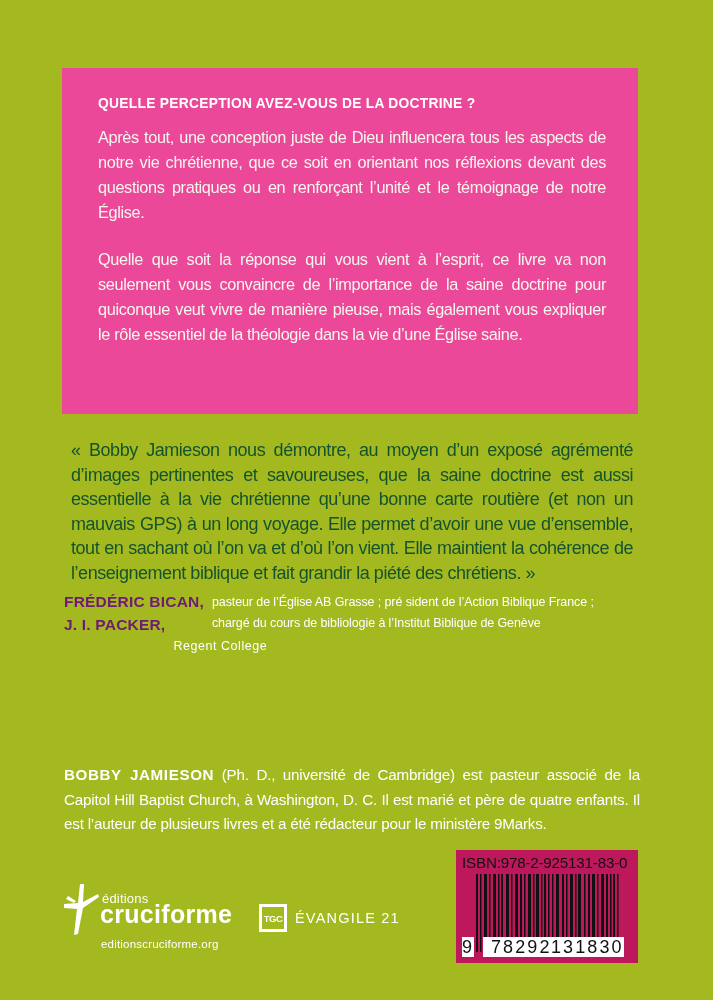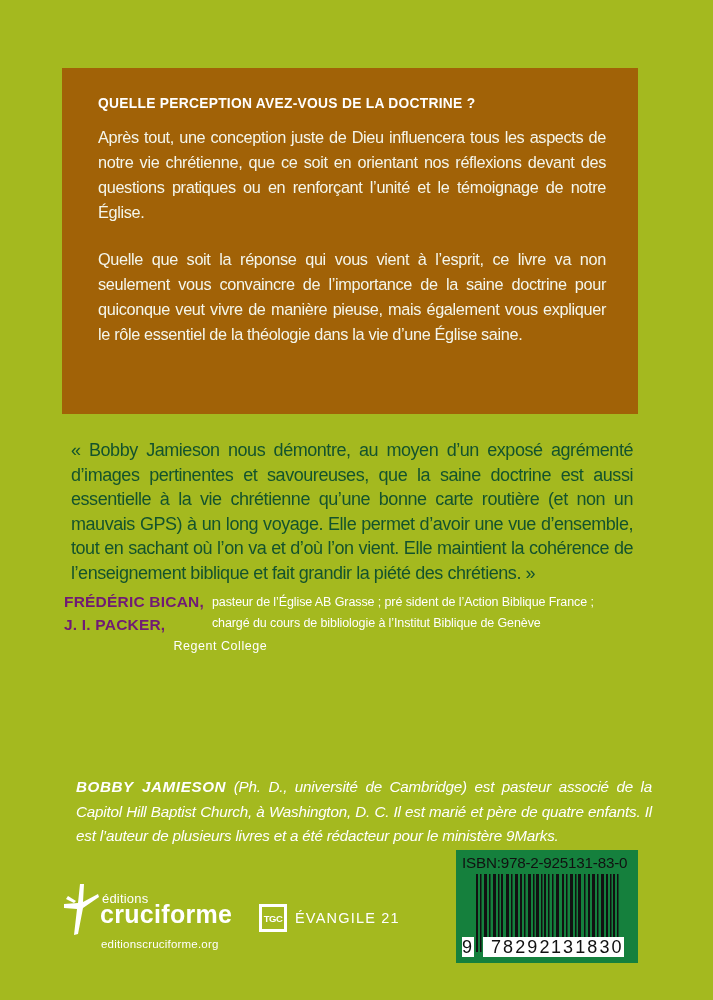--- a/index.html
+++ b/index.html
@@ -5,21 +5,21 @@
   html, body { margin: 0; padding: 0; }
   body {
     width: 713px; height: 1000px; overflow: hidden;
     background: #a4b91f;
     font-family: "Liberation Sans", sans-serif;
     position: relative;
     color: #ffffff;
   }
   .box {
     position: absolute; left: 62px; top: 68px; width: 576px; height: 346px;
-    background: #a16207;
+    background: #ec4899;
   }
   .box-inner { position: absolute; left: 36px; top: 26px; width: 508px; }
   .box h1 {
     margin: 0 0 14px 0;
     font-family: "Liberation Sans", sans-serif;
     font-weight: bold; font-size: 15px; letter-spacing: 0.3px;
     transform: scaleX(0.92); transform-origin: left;
     white-space: nowrap;
   }
   .box p {
@@ -47,38 +47,38 @@
     flex: none; line-height: 20px;
   }
   .attrib .role {
     font-size: 12.5px; line-height: 21px; color: #ffffff;
     padding-left: 8px; letter-spacing: -0.1px;
   }
   .quote2 .attrib .role { letter-spacing: 0.55px; }
   .bio {
     position: absolute; left: 64px; top: 763px; width: 576px;
     font-size: 15.2px; line-height: 24.5px; text-align: justify;
-    letter-spacing: -0.2px; margin: 12px; font-style: italic;
+    letter-spacing: -0.2px; margin: 0;
   }
   .bio .bio-name { font-weight: bold; letter-spacing: 0.6px; }
   .logo-cruci { position: absolute; left: 62px; top: 882px; width: 180px; height: 80px; }
   .logo-cruci .mark { position: absolute; left: 0; top: 0; width: 40px; height: 56px; }
   .logo-cruci .small { position: absolute; left: 40px; top: 9px; font-size: 13px; letter-spacing: 0.2px; }
   .logo-cruci .big { position: absolute; left: 38px; top: 18px; font-size: 25px; font-weight: bold; letter-spacing: 0.3px; }
   .logo-cruci .url { position: absolute; left: 39px; top: 56px; font-size: 11.5px; letter-spacing: 0.2px; }
   .logo-tgc { position: absolute; left: 259px; top: 900px; height: 36px; display: flex; align-items: center; }
   .logo-tgc .tgc-box {
     width: 28px; height: 28px; border: 3px solid #fff; box-sizing: border-box;
     display: flex; align-items: center; justify-content: center;
     font-size: 9.5px; font-weight: bold; letter-spacing: -0.5px;
   }
   .logo-tgc .tgc-text { margin-left: 8px; font-size: 14.5px; letter-spacing: 1.2px; }
   .barcode-box {
     position: absolute; left: 456px; top: 850px; width: 182px; height: 113px;
-    background: #15803d; color: #111;
+    background: #be185d; color: #111;
   }
   .barcode-box .isbn-label {
     position: absolute; left: 6px; top: 4px; font-size: 15.2px; letter-spacing: -0.2px;
     white-space: nowrap;
   }
   .barcode-box svg { position: absolute; left: 0; top: 0; }
   .barcode-box .digits {
     position: absolute; top: 87px; font-size: 18px; letter-spacing: 2.1px;
     background: #fff; line-height: 20px;
   }

